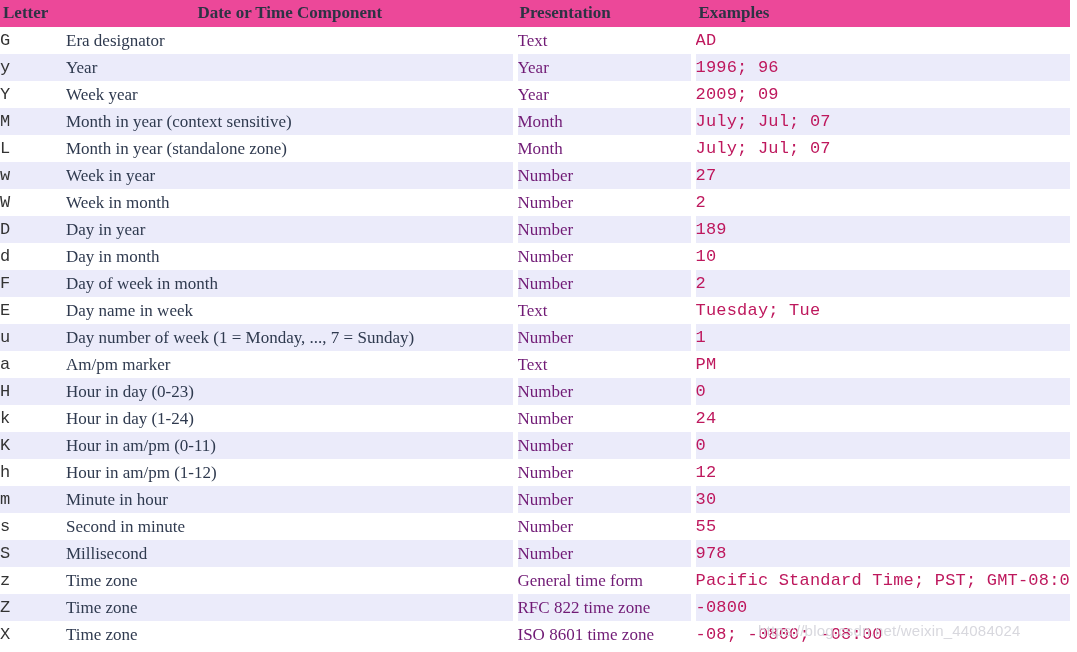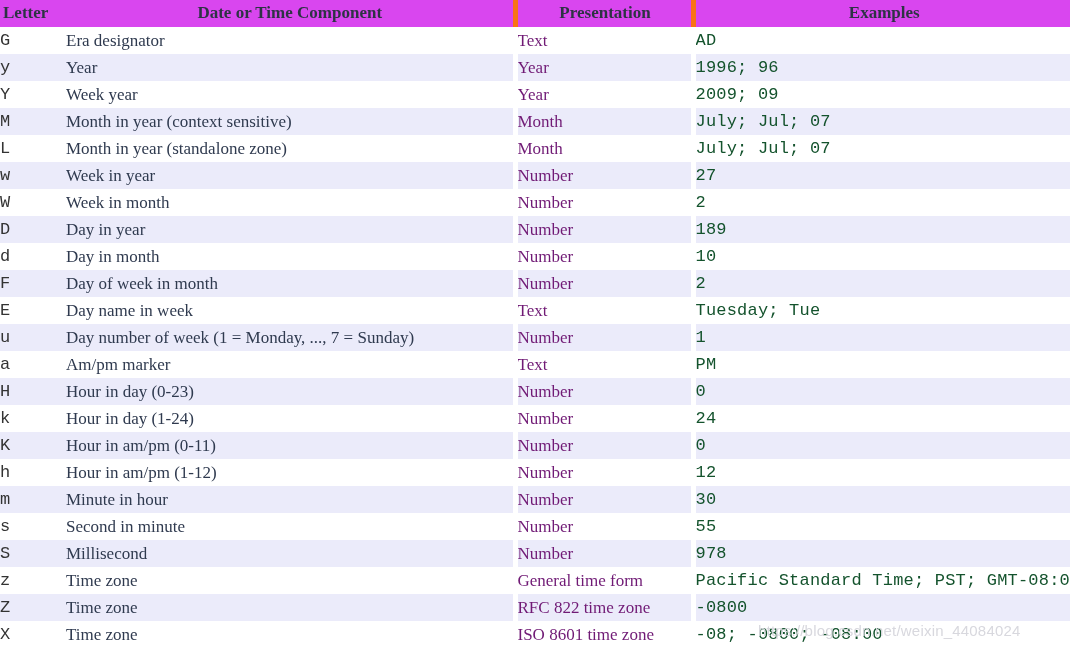--- a/index.html
+++ b/index.html
@@ -24,39 +24,39 @@
     margin: 0;
     padding: 0;
   }
 
   #pattern-table col.col-letter       { width: 66px; }
   #pattern-table col.col-component    { width: 449px; }
   #pattern-table col.col-presentation { width: 178px; }
   #pattern-table col.col-examples     { width: 377px; }
 
   #pattern-table thead th {
-    background: #d946ef;
+    background: #ec4899;
     font-family: "Liberation Serif", serif;
     font-weight: bold;
     font-size: 17px;
     color: #2d3344;
     text-align: left;
     padding: 2px 0 3px 0;
     line-height: 22px;
     vertical-align: bottom;
     white-space: nowrap;
     overflow: hidden;
   }
   #pattern-table thead th.th-letter       { padding-left: 3px; }
   #pattern-table thead th.th-component    { padding-left: 1px; text-align: center; }
   #pattern-table thead th.th-presentation { padding-left: 2px; }
   #pattern-table thead th.th-examples     { padding-left: 3px; }
 
   
-  #pattern-table thead th.gap-before { border-left: 5px solid #f97316; text-align: center; }
+  #pattern-table thead th.gap-before { border-left: 5px solid #ec4899; }
 
   #pattern-table tbody td {
     padding: 0;
     height: 27px;
     line-height: 27px;
     vertical-align: middle;
     white-space: nowrap;
     overflow: hidden;
     font-size: 17px;
   }
@@ -78,21 +78,21 @@
   }
   td.cell-presentation {
     font-family: "Liberation Serif", serif;
     font-size: 17px;
     color: #701a75;
     padding-left: 2px;
   }
   td.cell-examples {
     font-family: "Liberation Mono", monospace;
     font-size: 15px;
-    color: #14532d;
+    color: #be185d;
     padding-left: 3px;
     letter-spacing: 0.2px;
   }
 
   
   td.gap-before { border-left: 5px solid transparent; }
   tbody tr:not(.stripe) td.gap-before { border-left-color: #ffffff; }
   tbody tr.stripe td.gap-before { border-left-color: #ffffff; }
 
   #watermark {

